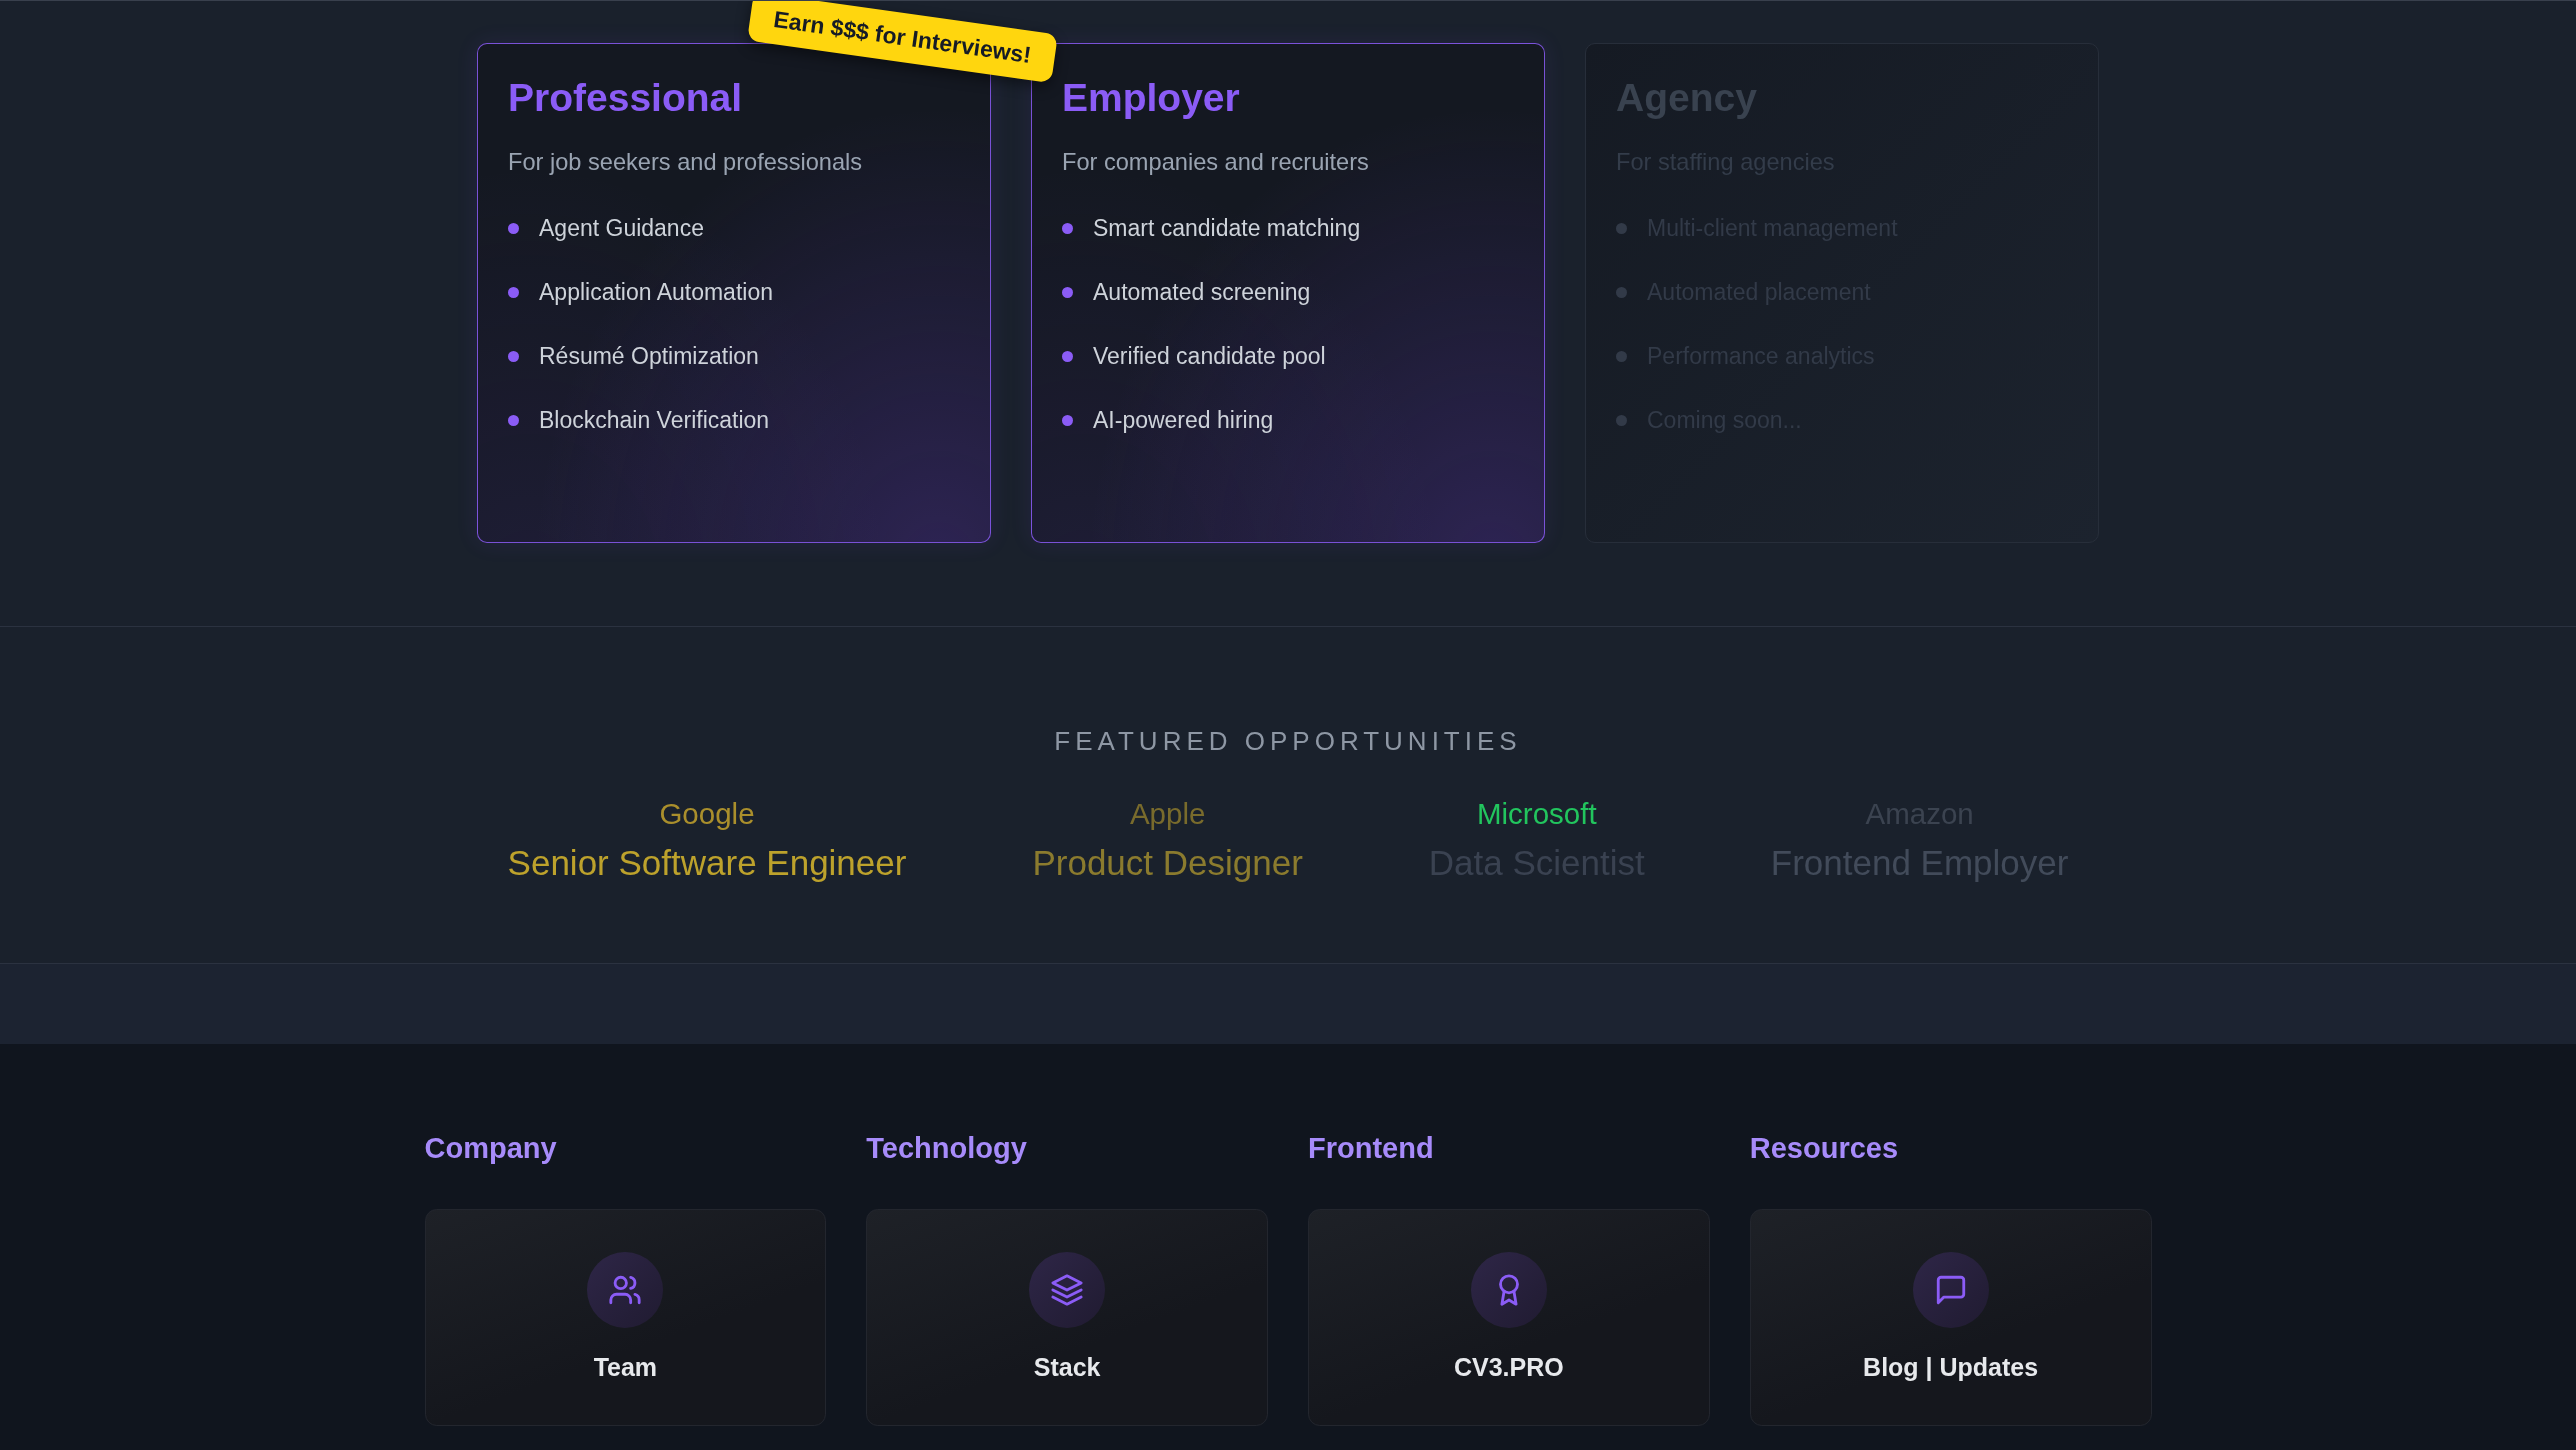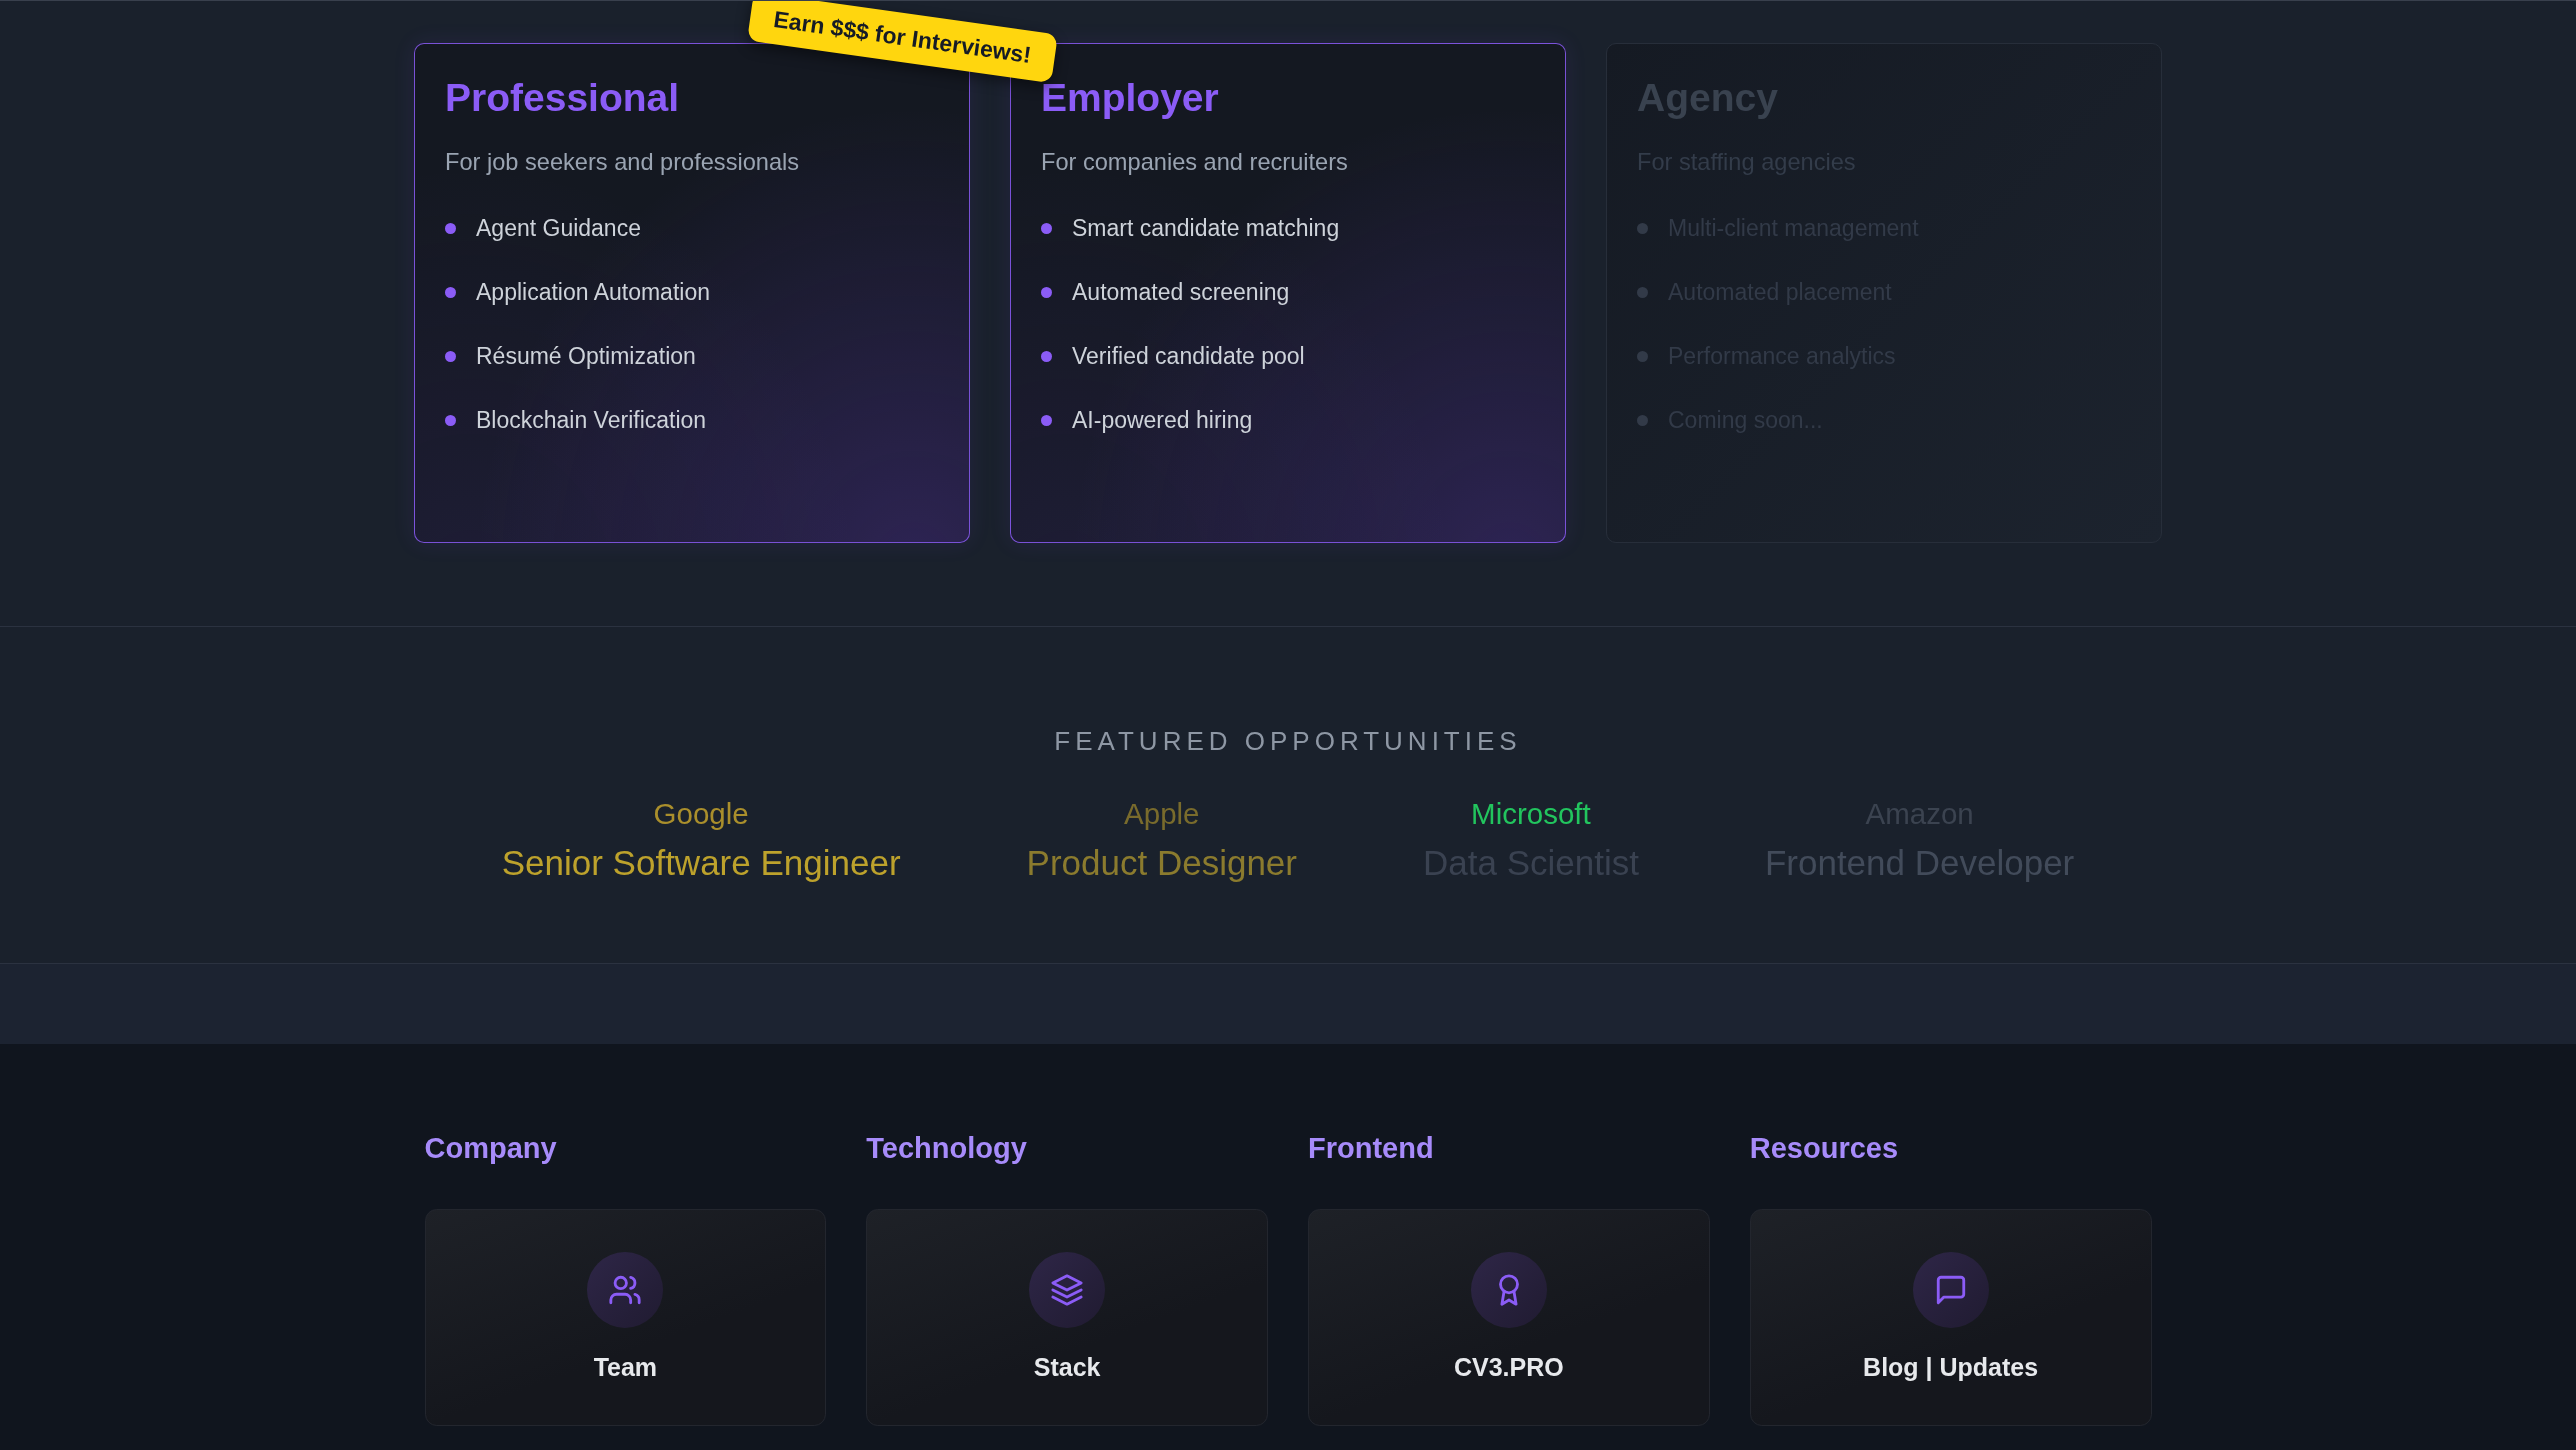--- a/index.html
+++ b/index.html
@@ -9,21 +9,21 @@
     background:#1a212c;
     overflow:hidden;
     font-family:"Liberation Sans", sans-serif;
     border-top:1.7px solid #39404d;
   }
 
   
   .plans { position:relative; padding-top:42px; }
   .cards { display:flex; justify-content:center; gap:40px; }
   .card {
-    width:556px; height:500px;
+    width:514px; height:500px;
     border:1.7px solid rgba(139,92,246,0.85);
     border-radius:10px;
     padding:32px 30px;
     background:
       radial-gradient(ellipse at 90% 105%, rgba(104,63,200,0.30), rgba(104,63,200,0) 62%),
       radial-gradient(ellipse at 10% 110%, rgba(104,63,200,0.12), rgba(104,63,200,0) 55%),
       #141821;
     box-shadow:0 0 22px rgba(124,77,255,0.10);
   }
   .card h2 { font-size:39px; font-weight:bold; color:#8b5cf6; margin-bottom:29px; }
@@ -180,21 +180,21 @@
     <div class="job">
       <div class="company" style="color: rgb(121, 107, 44);">Apple</div>
       <div class="jobtitle" style="color: rgb(139, 123, 46);">Product Designer</div>
     </div>
     <div class="job">
       <div class="company" style="color: #22c55e;">Microsoft</div>
       <div class="jobtitle" style="color: rgb(58, 66, 81);">Data Scientist</div>
     </div>
     <div class="job">
       <div class="company" style="color: rgb(59, 67, 80); text-align: center;">Amazon</div>
-      <div class="jobtitle" style="color: rgb(66, 75, 90);">Frontend Developer</div>
+      <div class="jobtitle" style="color: rgb(66, 75, 90);">Frontend Employer</div>
     </div>
   </div>
 </section>
 
 <div class="band"></div>
 
 <footer class="footer">
   <div class="footer-inner">
     <div class="fgrid">
 

